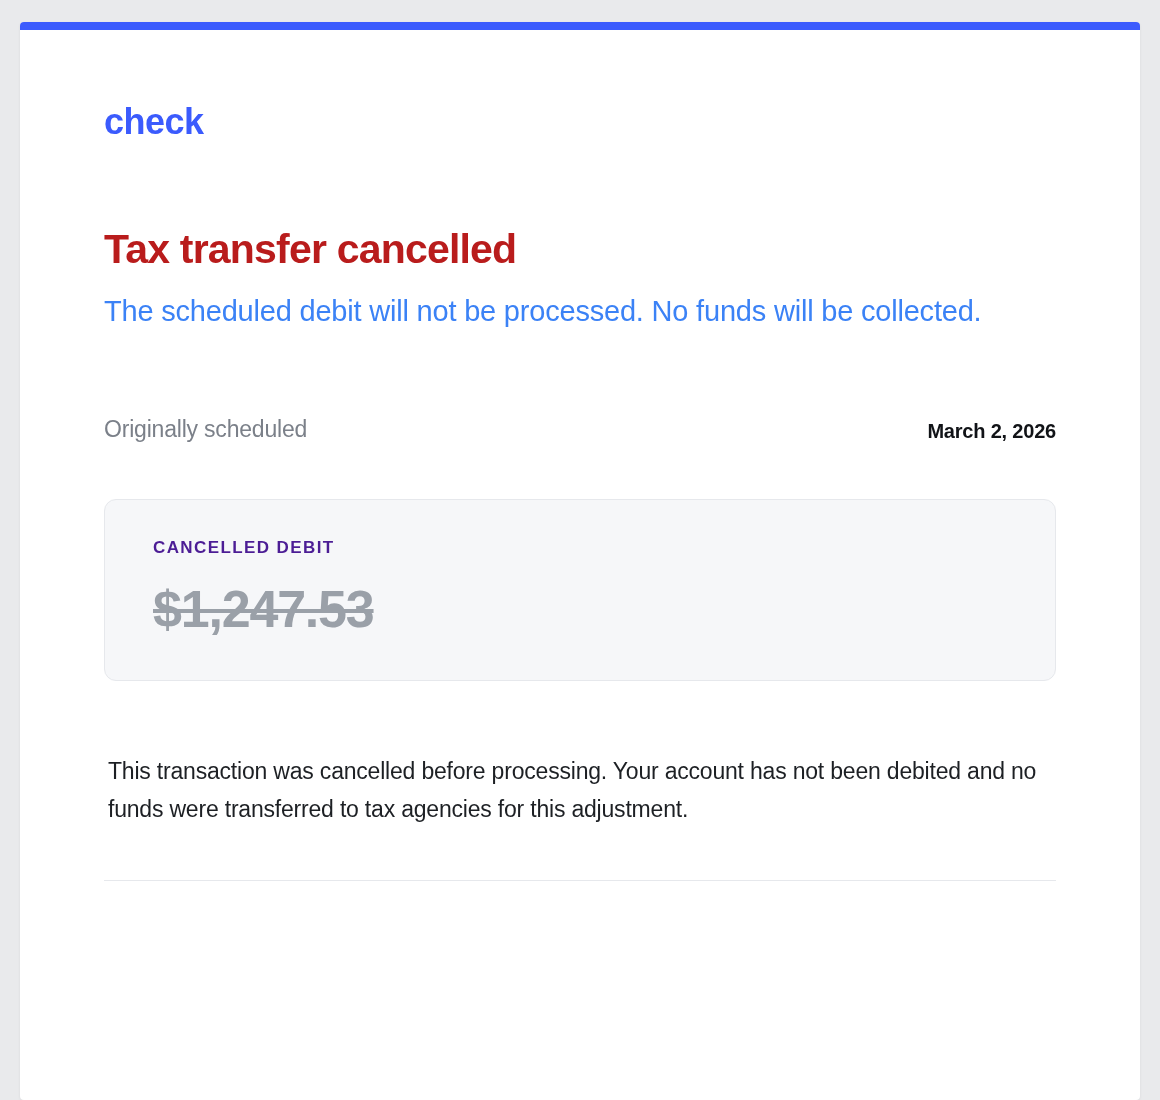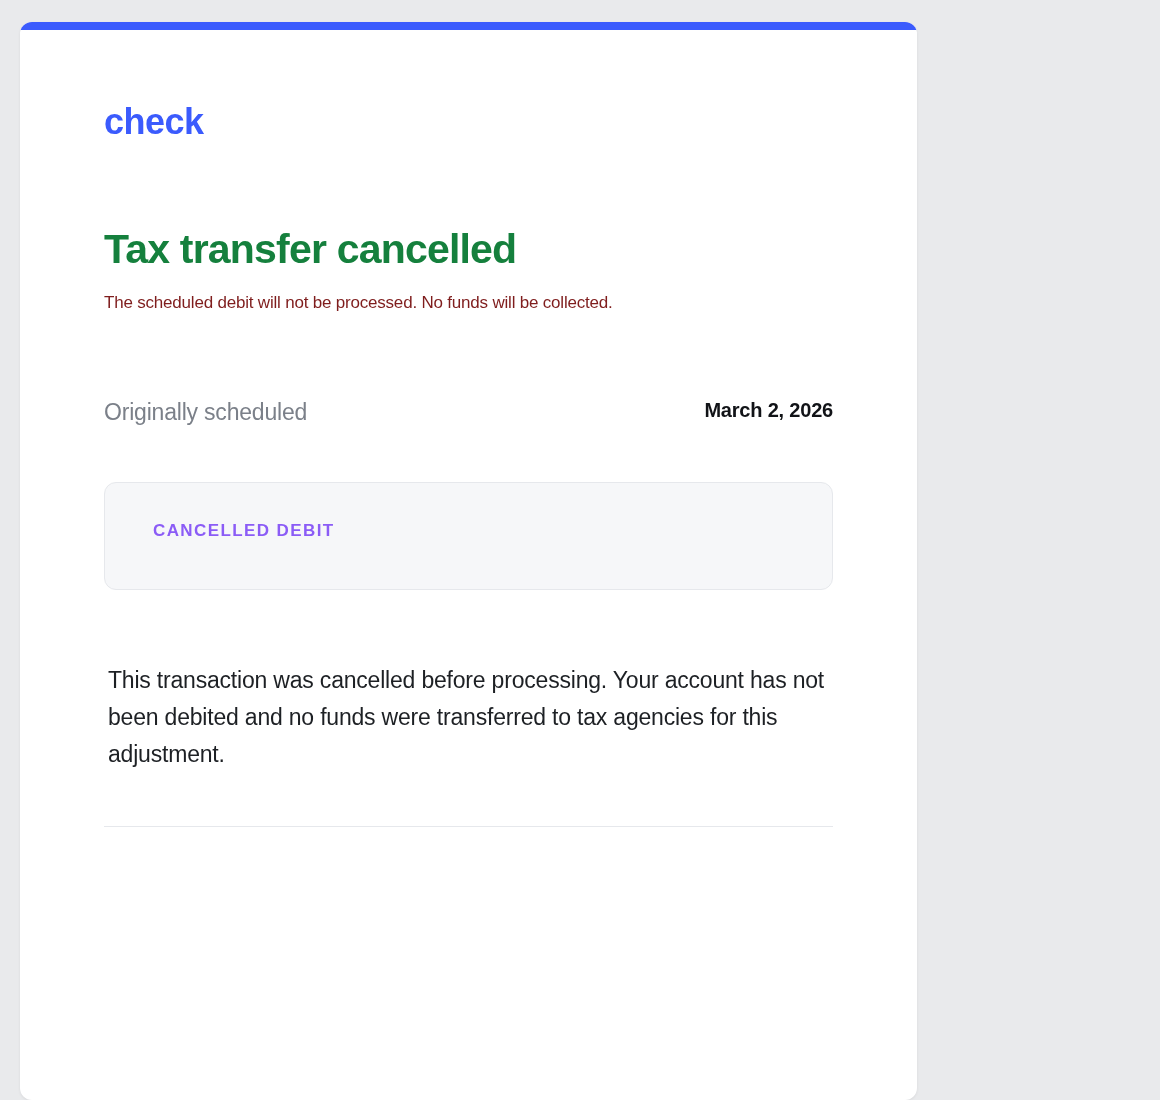--- a/index.html
+++ b/index.html
@@ -19,22 +19,22 @@
     position: relative;
     width: 1160px;
     height: 1100px;
     box-sizing: border-box;
     padding: 22px 20px 0 20px;
   }
 
   .card {
     position: relative;
     background: #ffffff;
-    border-radius: 12px;
-    width: 897px;
+    border-radius: 4px;
+    width: 1120px;
     min-height: 1078px;
     box-sizing: border-box;
     overflow: hidden;
     box-shadow: 0 1px 3px rgba(0,0,0,0.07);
   }
 
   .accent-bar {
     height: 8px;
     width: 100%;
     background: #3b5bfd;
@@ -49,38 +49,38 @@
     font-weight: bold;
     color: #3b5bfd;
     letter-spacing: -0.5px;
     line-height: 1;
     margin: 0 0 86px 0;
   }
 
   .title {
     font-size: 41px;
     font-weight: bold;
-    color: #15803d;
+    color: #b91c1c;
     letter-spacing: -0.8px;
     margin: 0 0 18px 0;
     line-height: 1.15;
   }
 
   .subtitle {
-    font-size: 17px;
-    color: #7f1d1d;
+    font-size: 29px;
+    color: #3b82f6;
     margin: 0;
     line-height: 1.4;
     letter-spacing: -0.2px;
   }
 
   .meta-row {
     display: flex;
     justify-content: space-between;
-    align-items: flex-start;
+    align-items: flex-end;
     margin-top: 84px;
   }
   .meta-label {
     font-size: 23px;
     color: #7b8089;
     letter-spacing: -0.2px;
   }
   .meta-value {
     font-size: 20px;
     color: #111317;
@@ -93,23 +93,23 @@
     background: #f6f7f9;
     border: 1px solid #e6e8ec;
     border-radius: 12px;
     padding: 38px 48px 44px 48px;
     box-sizing: border-box;
   }
   .amount-label {
     font-size: 17px;
     font-weight: bold;
     letter-spacing: 1.4px;
-    color: #8b5cf6;
+    color: #4c1d95;
     text-transform: uppercase;
-    margin-bottom: 4px;
+    margin-bottom: 24px;
   }
   .amount-value {
     font-size: 52px;
     font-weight: bold;
     color: #9aa0a8;
     letter-spacing: -1.2px;
     text-decoration: line-through;
     text-decoration-thickness: 4px;
     line-height: 1.05;
   }
@@ -147,20 +147,21 @@
       <h1 class="title">Tax transfer cancelled</h1>
       <p class="subtitle">The scheduled debit will not be processed. No funds will be collected.</p>
 
       <div class="meta-row">
         <span class="meta-label">Originally scheduled</span>
         <span class="meta-value">March 2, 2026</span>
       </div>
 
       <div class="amount-box">
         <div class="amount-label">CANCELLED DEBIT</div>
+        <div class="amount-value">$1,247.53</div>
       </div>
 
       <div class="body-copy">
         <p>This transaction was cancelled before processing. Your account has not been debited and no funds were transferred to tax agencies for this adjustment.</p>
       </div>
 
       <div class="divider"></div>
 
     </div>
   </div>

